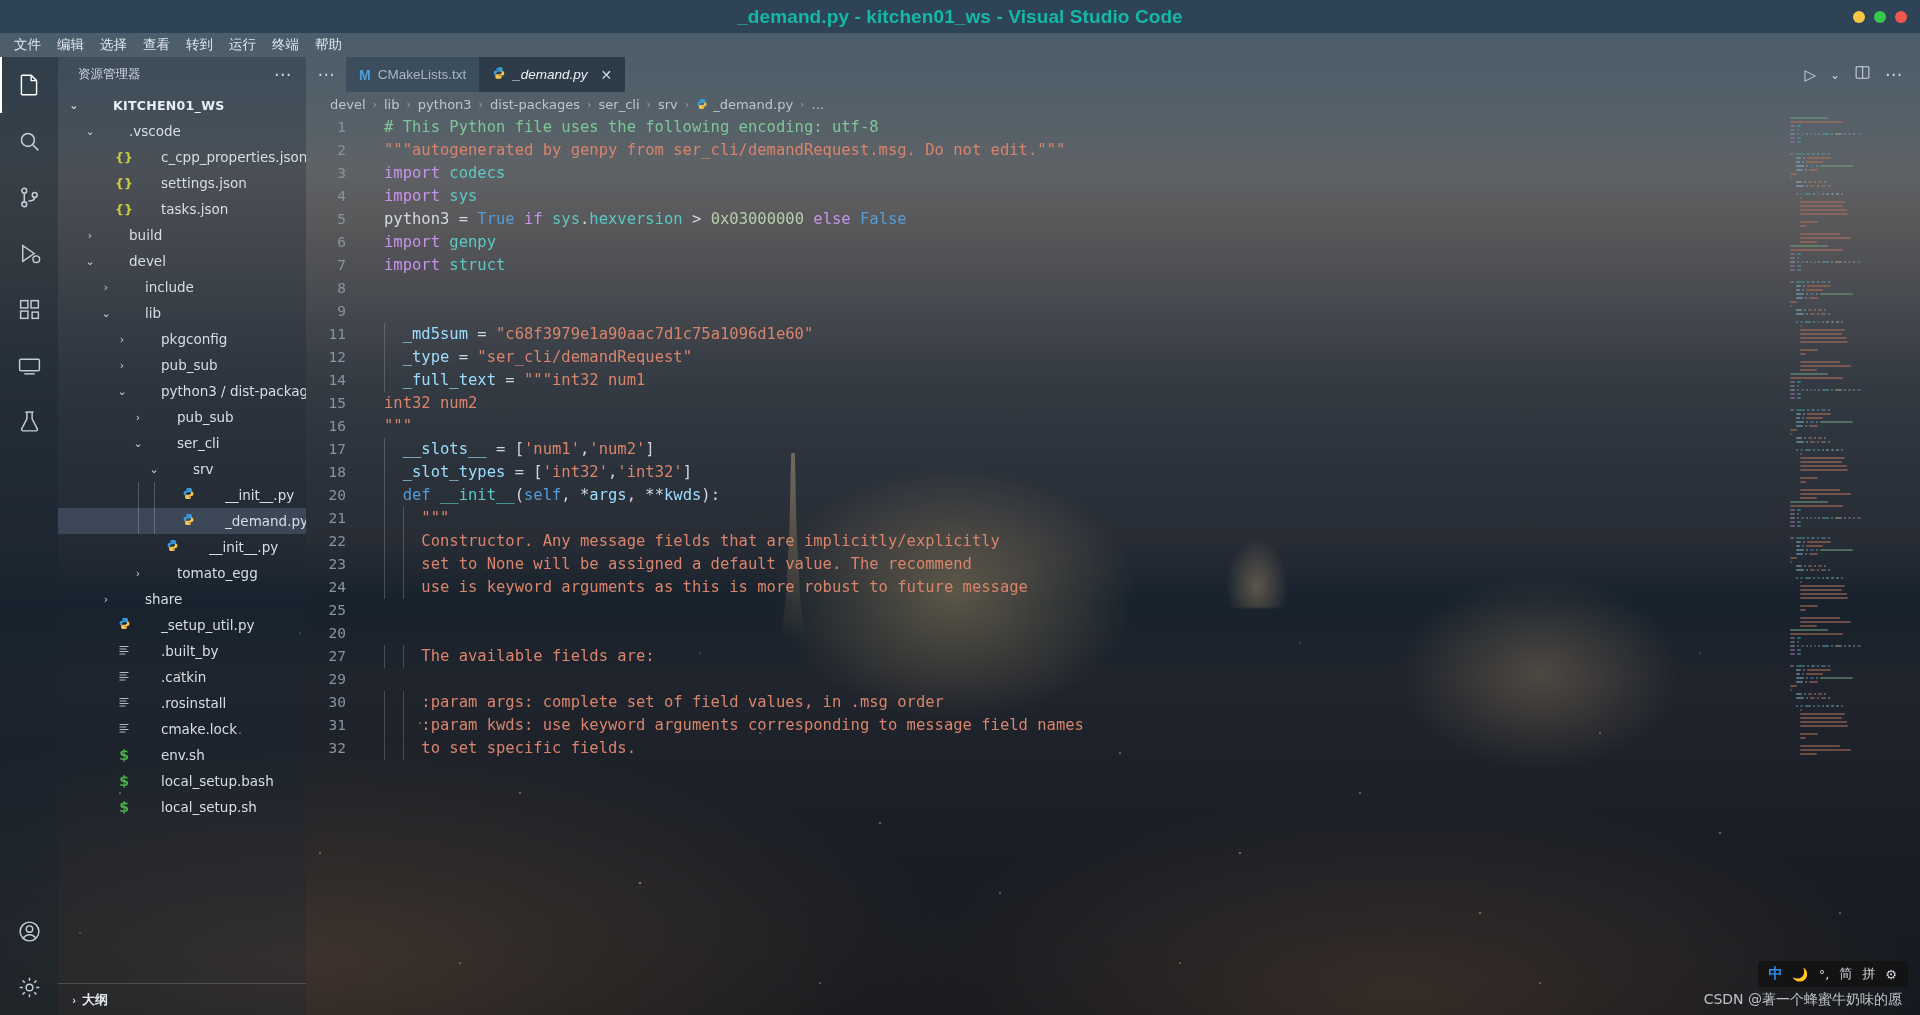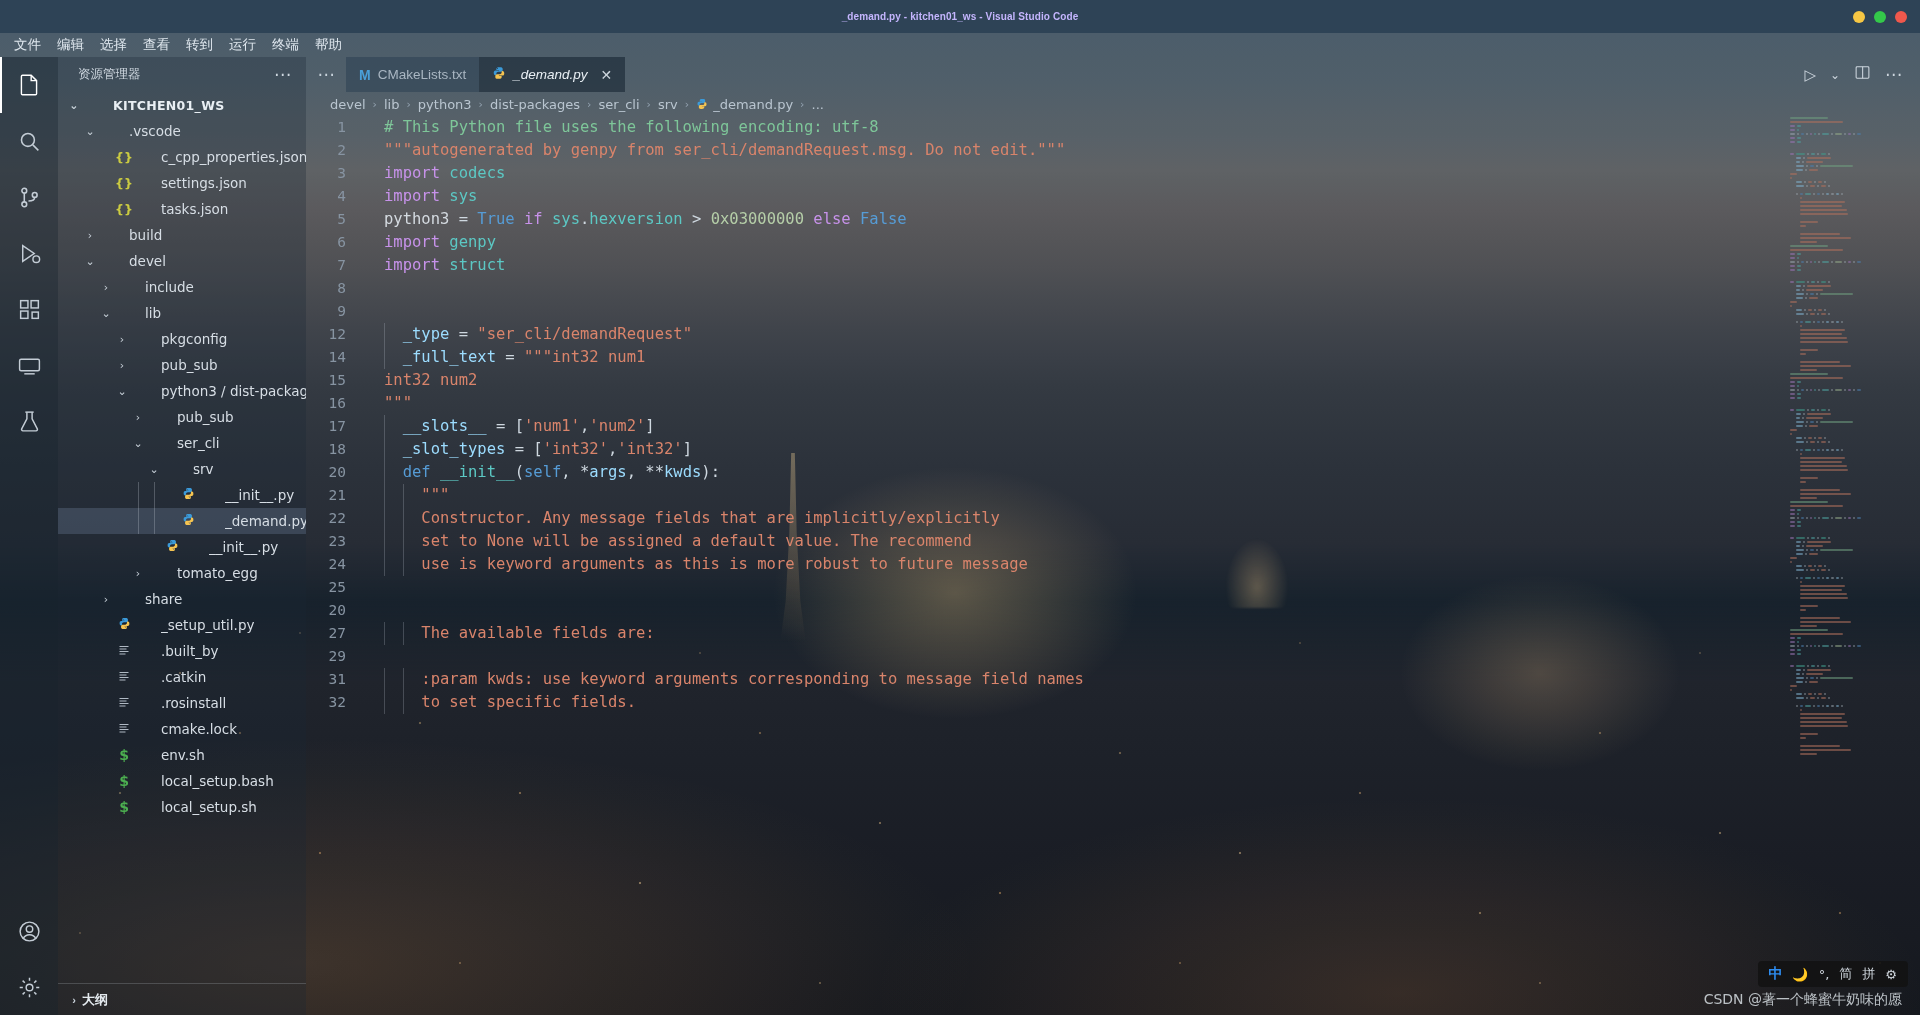--- a/index.html
+++ b/index.html
@@ -69,21 +69,21 @@
     border-radius: 50% 50% 12% 12%;
     filter: blur(1px);
   }
 
   
   #titlebar {
     position: absolute; left: 0; top: 0; width: 1920px; height: 33px;
     background: #2e4356; display: flex; align-items: center; justify-content: center;
   }
   #titlebar .title {
-    color: #c4b5fd; font-size: 10px; font-weight: 700; letter-spacing: .1px;
+    color: #14b8a6; font-size: 19px; font-weight: 700; letter-spacing: .1px;
   }
   #winbuttons { position: absolute; right: 13px; top: 0; height: 33px; display: flex; align-items: center; gap: 9px; }
   #winbuttons .dot { width: 12px; height: 12px; border-radius: 50%; }
 
   
   #menubar {
     position: absolute; left: 0; top: 33px; width: 1920px; height: 24px;
     display: flex; align-items: flex-start; padding-left: 6px; gap: 0px; z-index: 40;
   }
   #menubar .mi {
@@ -547,35 +547,37 @@
   <div id="codearea">
       <div class="cline"><span class="lnum">1</span><span class="ctext"><span class="t-com"># This Python file uses the following encoding: utf-8</span></span></div>
       <div class="cline"><span class="lnum">2</span><span class="ctext"><span class="t-str">"""autogenerated by genpy from ser_cli/demandRequest.msg. Do not edit."""</span></span></div>
       <div class="cline"><span class="lnum">3</span><span class="ctext"><span class="t-kw">import </span><span class="t-fn">codecs</span></span></div>
       <div class="cline"><span class="lnum">4</span><span class="ctext"><span class="t-kw">import </span><span class="t-fn">sys</span></span></div>
       <div class="cline"><span class="lnum">5</span><span class="ctext"><span class="t-plain">python3</span><span class="t-op"> = </span><span class="t-kw2">True</span><span class="t-op"> </span><span class="t-kw">if</span><span class="t-fn"> sys</span><span class="t-op">.</span><span class="t-fn">hexversion</span><span class="t-op"> &gt; </span><span class="t-num">0x03000000</span><span class="t-op"> </span><span class="t-kw">else</span><span class="t-op"> </span><span class="t-kw2">False</span></span></div>
       <div class="cline"><span class="lnum">6</span><span class="ctext"><span class="t-kw">import </span><span class="t-fn">genpy</span></span></div>
       <div class="cline"><span class="lnum">7</span><span class="ctext"><span class="t-kw">import </span><span class="t-fn">struct</span></span></div>
       <div class="cline"><span class="lnum">8</span><span class="ctext"></span></div>
       <div class="cline"><span class="lnum">9</span><span class="ctext"></span></div>
+      <div class="cline"><span class="lnum">11</span><span class="ctext"><span class="indent-guide" style="left: 16px;"></span><span class="t-var">  _md5sum</span><span class="t-op"> = </span><span class="t-str">"c68f3979e1a90aac7d1c75a1096d1e60"</span></span></div>
       <div class="cline"><span class="lnum">12</span><span class="ctext"><span class="indent-guide" style="left: 16px;"></span><span class="t-var">  _type</span><span class="t-op"> = </span><span class="t-str">"ser_cli/demandRequest"</span></span></div>
       <div class="cline"><span class="lnum">14</span><span class="ctext"><span class="indent-guide" style="left: 16px;"></span><span class="t-var">  _full_text</span><span class="t-op"> = </span><span class="t-str">"""int32 num1</span></span></div>
       <div class="cline"><span class="lnum">15</span><span class="ctext"><span class="t-str">int32 num2</span></span></div>
       <div class="cline"><span class="lnum">16</span><span class="ctext"><span class="t-str">"""</span></span></div>
       <div class="cline"><span class="lnum">17</span><span class="ctext"><span class="indent-guide" style="left: 16px;"></span><span class="t-var">  __slots__</span><span class="t-op"> = [</span><span class="t-str">'num1'</span><span class="t-op">,</span><span class="t-str">'num2'</span><span class="t-op">]</span></span></div>
       <div class="cline"><span class="lnum">18</span><span class="ctext"><span class="indent-guide" style="left: 16px;"></span><span class="t-var">  _slot_types</span><span class="t-op"> = [</span><span class="t-str">'int32'</span><span class="t-op">,</span><span class="t-str">'int32'</span><span class="t-op">]</span></span></div>
       <div class="cline"><span class="lnum">20</span><span class="ctext"><span class="indent-guide" style="left: 16px;"></span><span class="t-op">  </span><span class="t-def">def </span><span class="t-fn">__init__</span><span class="t-op">(</span><span class="t-kw2">self</span><span class="t-op">, *</span><span class="t-var">args</span><span class="t-op">, **</span><span class="t-var">kwds</span><span class="t-op">):</span></span></div>
       <div class="cline"><span class="lnum">21</span><span class="ctext"><span class="indent-guide" style="left: 16px;"></span><span class="indent-guide" style="left: 35px;"></span><span class="t-str">    """</span></span></div>
       <div class="cline"><span class="lnum">22</span><span class="ctext"><span class="indent-guide" style="left: 16px;"></span><span class="indent-guide" style="left: 35px;"></span><span class="t-str">    Constructor. Any message fields that are implicitly/explicitly</span></span></div>
       <div class="cline"><span class="lnum">23</span><span class="ctext"><span class="indent-guide" style="left: 16px;"></span><span class="indent-guide" style="left: 35px;"></span><span class="t-str">    set to None will be assigned a default value. The recommend</span></span></div>
       <div class="cline"><span class="lnum">24</span><span class="ctext"><span class="indent-guide" style="left: 16px;"></span><span class="indent-guide" style="left: 35px;"></span><span class="t-str">    use is keyword arguments as this is more robust to future message</span></span></div>
       <div class="cline"><span class="lnum">25</span></div>
       <div class="cline"><span class="lnum">20</span><span class="ctext"><span class="indent-guide" style="left: 16px;"></span><span class="indent-guide" style="left: 35px;"></span></span></div>
       <div class="cline"><span class="lnum">27</span><span class="ctext"><span class="indent-guide" style="left: 16px;"></span><span class="indent-guide" style="left: 35px;"></span><span class="t-str">    The available fields are:</span></span></div>
       <div class="cline"><span class="lnum">29</span><span class="ctext"><span class="indent-guide" style="left: 16px;"></span><span class="indent-guide" style="left: 35px;"></span></span></div>
+      <div class="cline"><span class="lnum">30</span><span class="ctext"><span class="indent-guide" style="left: 16px;"></span><span class="indent-guide" style="left: 35px;"></span><span class="t-str">    :param args: complete set of field values, in .msg order</span></span></div>
       <div class="cline"><span class="lnum">31</span><span class="ctext"><span class="indent-guide" style="left: 16px;"></span><span class="indent-guide" style="left: 35px;"></span><span class="t-str">    :param kwds: use keyword arguments corresponding to message field names</span></span></div>
       <div class="cline"><span class="lnum">32</span><span class="ctext"><span class="indent-guide" style="left: 16px;"></span><span class="indent-guide" style="left: 35px;"></span><span class="t-str">    to set specific fields.</span></span></div>
     </div>
   <div id="minimap">
       <div class="mrow">
         <span class="mseg" style="width: 38px; background: rgb(111, 158, 127);"></span>
       </div>
       <div class="mrow">
         <span class="mseg" style="width: 53px; background: rgb(176, 112, 92);"></span>
       </div>

